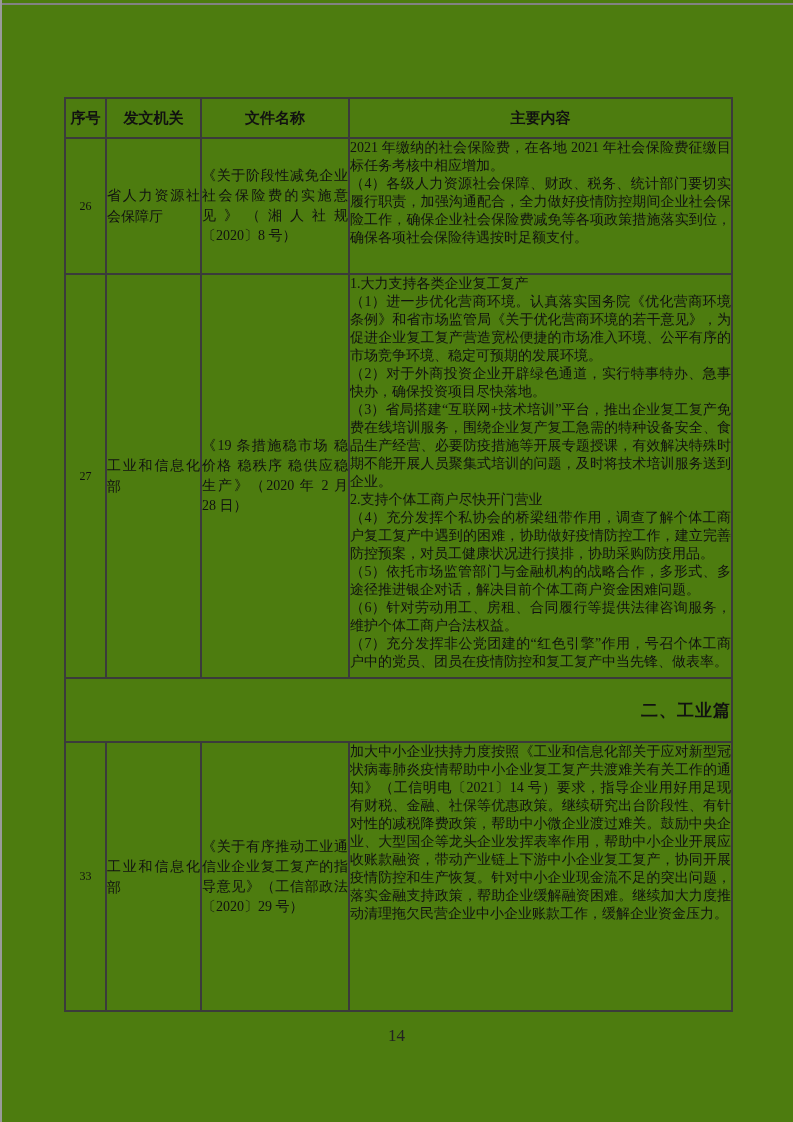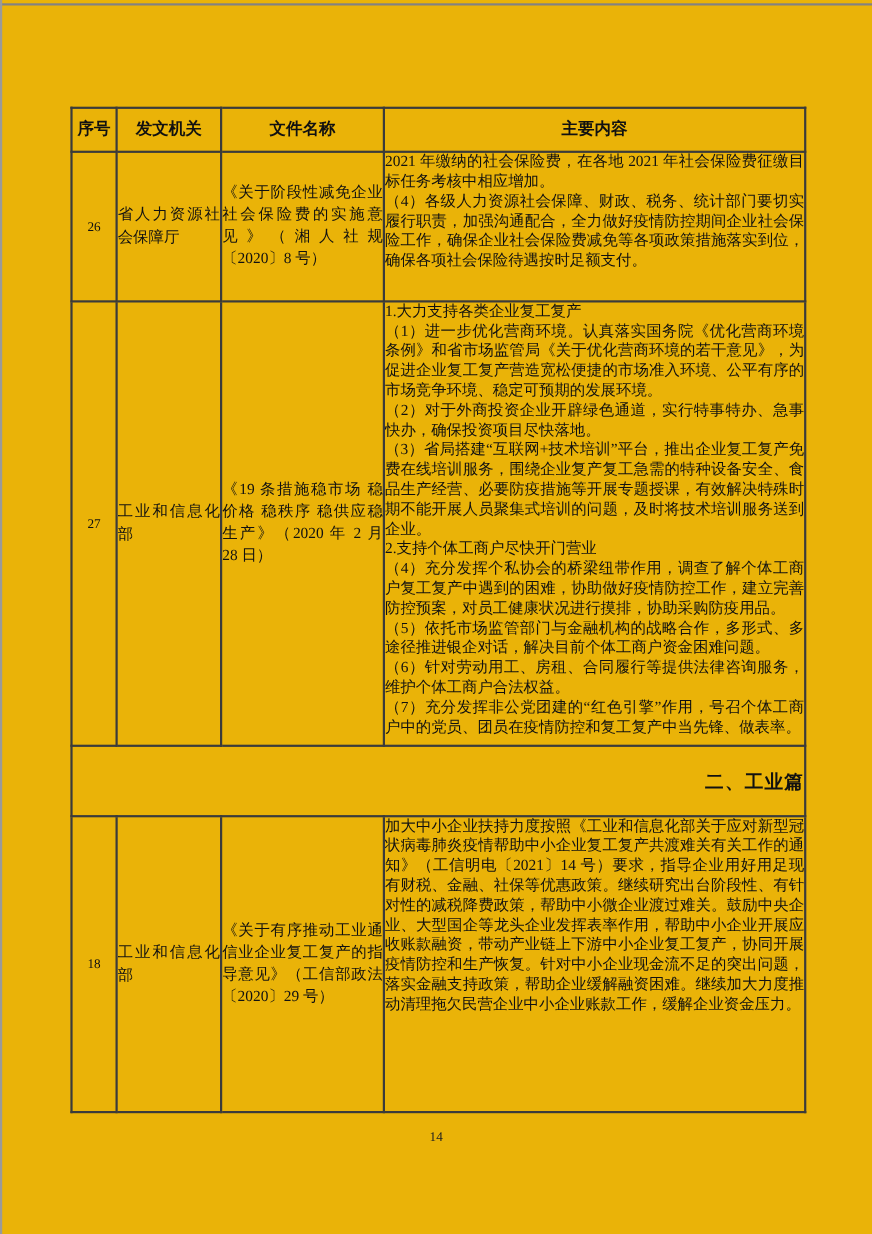--- a/index.html
+++ b/index.html
@@ -4,21 +4,21 @@
 <style>
   html, body {
     margin: 0;
     padding: 0;
     background: #e8e8e8;
   }
   .page {
     position: relative;
     width: 793px;
     height: 1122px;
-    background: #eab308;
+    background: #4d7c0f;
     overflow: hidden;
     font-family: "Liberation Serif", "DejaVu Serif", serif;
     color: #111111;
   }
   .scan-edge-top {
     position: absolute;
     top: 3px; left: 0;
     width: 793px; height: 2px;
     background: #828282;
   }
@@ -83,21 +83,21 @@
     text-align: right;
     vertical-align: middle;
     letter-spacing: 1px;
   }
   .page-number {
     position: absolute;
     top: 1026px;
     left: 0;
     width: 793px;
     text-align: center;
-    font-size: 12px;
+    font-size: 17px;
     color: #222222;
   }
 </style>
 </head>
 <body>
 
 <div class="page">
   <div class="scan-edge-top"></div>
   <div class="scan-edge-left"></div>
 
@@ -138,21 +138,21 @@
 （5）依托市场监管部门与金融机构的战略合作，多形式、多途径推进银企对话，解决目前个体工商户资金困难问题。
 （6）针对劳动用工、房租、合同履行等提供法律咨询服务，维护个体工商户合法权益。
 （7）充分发挥非公党团建的“红色引擎”作用，号召个体工商户中的党员、团员在疫情防控和复工复产中当先锋、做表率。</td>
     </tr>
 
     <tr style="height:64px">
       <td class="section-cell" colspan="4">二、工业篇</td>
     </tr>
 
     <tr style="height:269px">
-      <td class="serial-cell">18</td>
+      <td class="serial-cell">33</td>
       <td class="agency-cell">工业和信息化部</td>
       <td class="doc-cell">《关于有序推动工业通信业企业复工复产的指导意见》（工信部政法〔2020〕29 号）</td>
       <td class="content-cell">加大中小企业扶持力度按照《工业和信息化部关于应对新型冠状病毒肺炎疫情帮助中小企业复工复产共渡难关有关工作的通知》（工信明电〔2021〕14 号）要求，指导企业用好用足现有财税、金融、社保等优惠政策。继续研究出台阶段性、有针对性的减税降费政策，帮助中小微企业渡过难关。鼓励中央企业、大型国企等龙头企业发挥表率作用，帮助中小企业开展应收账款融资，带动产业链上下游中小企业复工复产，协同开展疫情防控和生产恢复。针对中小企业现金流不足的突出问题，落实金融支持政策，帮助企业缓解融资困难。继续加大力度推动清理拖欠民营企业中小企业账款工作，缓解企业资金压力。</td>
     </tr>
   </tbody>
     </table>
 
   <div class="page-number">14</div>
 </div>
 

